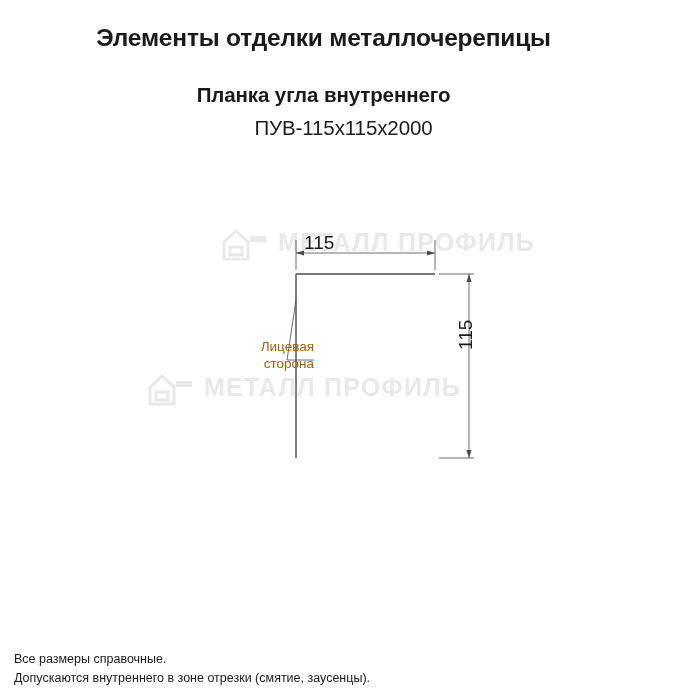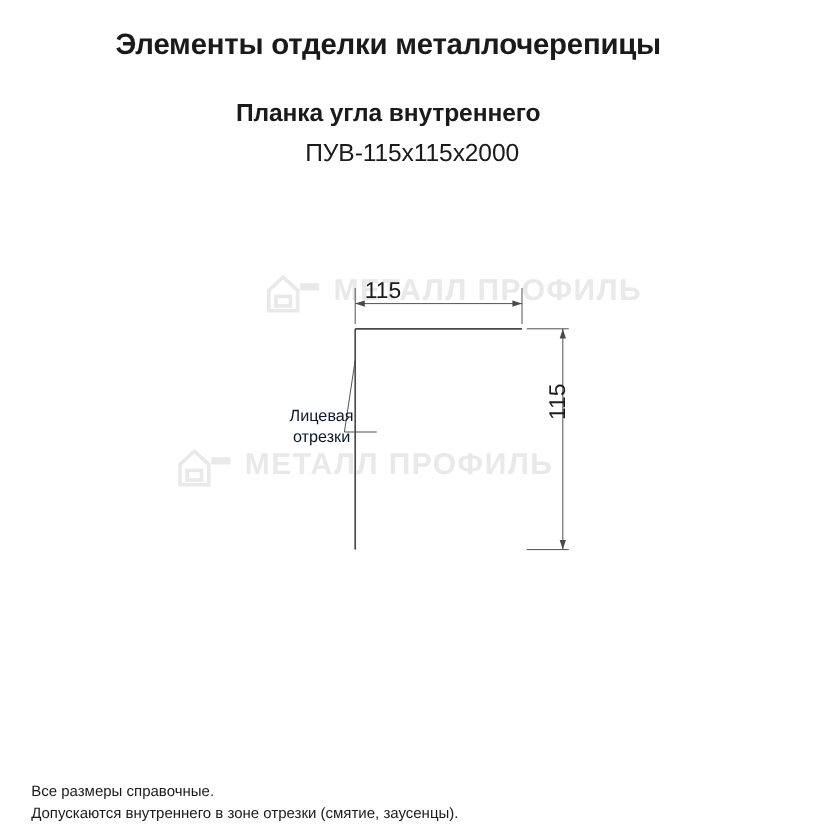--- a/index.html
+++ b/index.html
@@ -100,30 +100,30 @@
     font-size: 19px;
     color: #1a1a1a;
     transform: rotate(-90deg);
     transform-origin: left top;
   }
   .face-label {
     position: absolute;
     left: 222px;
     top: 338px;
     width: 92px;
-    text-align: center;
+    text-align: right;
     font-size: 13.5px;
     line-height: 17px;
-    color: #0f172a;
+    color: #a16207;
   }
 
   
   .footer {
     position: absolute;
-    left: 26px;
+    left: 14px;
     bottom: 12px;
     font-size: 12.5px;
     line-height: 19px;
     color: #1a1a1a;
   }
 </style>
 </head>
 <body>
 
 <div class="title-block">
@@ -176,19 +176,19 @@
 
     <path d="M296 300 L287 360 L314 360" stroke-width="0.8"></path>
   </g>
 </svg>
 
 <div class="dim-top">115</div>
 <div class="dim-right">115</div>
 
 <div class="face-label">
   <div>Лицевая</div>
-  <div>отрезки</div>
+  <div>сторона</div>
 </div>
 
 <div class="footer">
   <div>Все размеры справочные.</div>
   <div>Допускаются внутреннего в зоне отрезки (смятие, заусенцы).</div>
 </div>
 
 </body></html>

